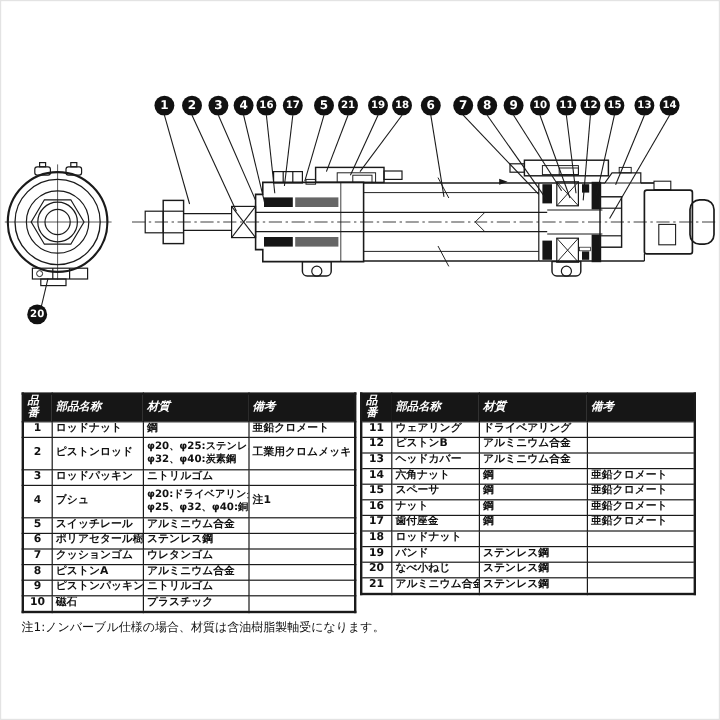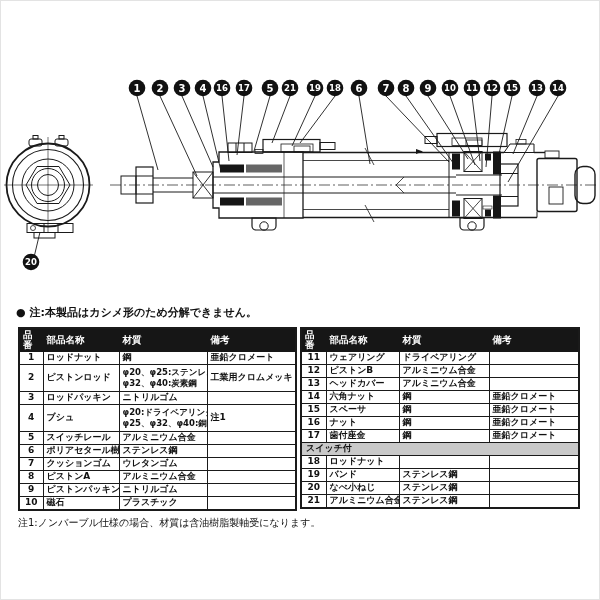--- a/index.html
+++ b/index.html
@@ -13,21 +13,21 @@
   .note-top .bullet{margin-right:4px;}
   .note-bottom{position:absolute;left:18px;top:516px;font-size:10px;font-weight:normal;white-space:nowrap;}
   table.parts{
     position:absolute;top:327px;border-collapse:collapse;table-layout:fixed;
     font-size:9px;line-height:1.05;
   }
   table.parts.left{left:18px;width:277px;}
   table.parts.right{left:300px;width:278px;}
   table.parts th{
     background:#161616;color:#fff;font-size:9.5px;font-weight:bold;text-align:left;
-    padding:1px 3px;height:12px;border:1px solid #161616;
+    padding:1px 3px;height:12px;border:1px solid #161616;font-style:italic;
   }
   table.parts td{
     border:1px solid #1a1a1a;padding:0 2px 0 3px;height:12px;overflow:hidden;
     font-weight:600;white-space:nowrap;
   }
   table.parts{border:2px solid #1a1a1a;}
   table.parts td.no{text-align:center;padding:0;}
   table.parts tr.tall td{height:26px;}
   table.parts td.mat div{font-size:8.5px;line-height:1.25;}
   table.parts td.divider{
@@ -268,23 +268,20 @@
           </g>
           <g>
             <line x1="31" y1="270" x2="40" y2="232" stroke="#1a1a1a" stroke-width="0.9"></line>
             <circle cx="31" cy="262" r="8.3" fill="#111" stroke="none"></circle>
             <text x="31" y="262" fill="#fff" stroke="none" text-anchor="middle" dominant-baseline="central" font-size="8.5" font-weight="bold">20</text>
           </g>
         </g>
     </g>
   </svg>
 
-  <div class="note-top">
-    <span class="bullet">●</span><span>注:本製品はカシメ形のため分解できません。</span>
-  </div>
 
   <table class="parts left" id="table-left">
     <colgroup>
         <col style="width:24px">
         <col style="width:76px">
         <col style="width:88px">
         <col style="width:89px">
       </colgroup>
     <thead>
         <tr>
@@ -416,23 +413,20 @@
           <td class="mat">鋼</td>
           <td class="rem">亜鉛クロメート</td>
         </tr>
         <tr>
           <td class="no">17</td>
           <td class="name">歯付座金</td>
           <td class="mat">鋼</td>
           <td class="rem">亜鉛クロメート</td>
         </tr>
         <tr>
-          <td colspan="4" class="divider">スイッチ付</td>
-        </tr>
-        <tr>
           <td class="no">18</td>
           <td class="name">ロッドナット</td>
           <td class="mat"></td>
           <td class="rem"></td>
         </tr>
         <tr>
           <td class="no">19</td>
           <td class="name">バンド</td>
           <td class="mat">ステンレス鋼</td>
           <td class="rem"></td>

